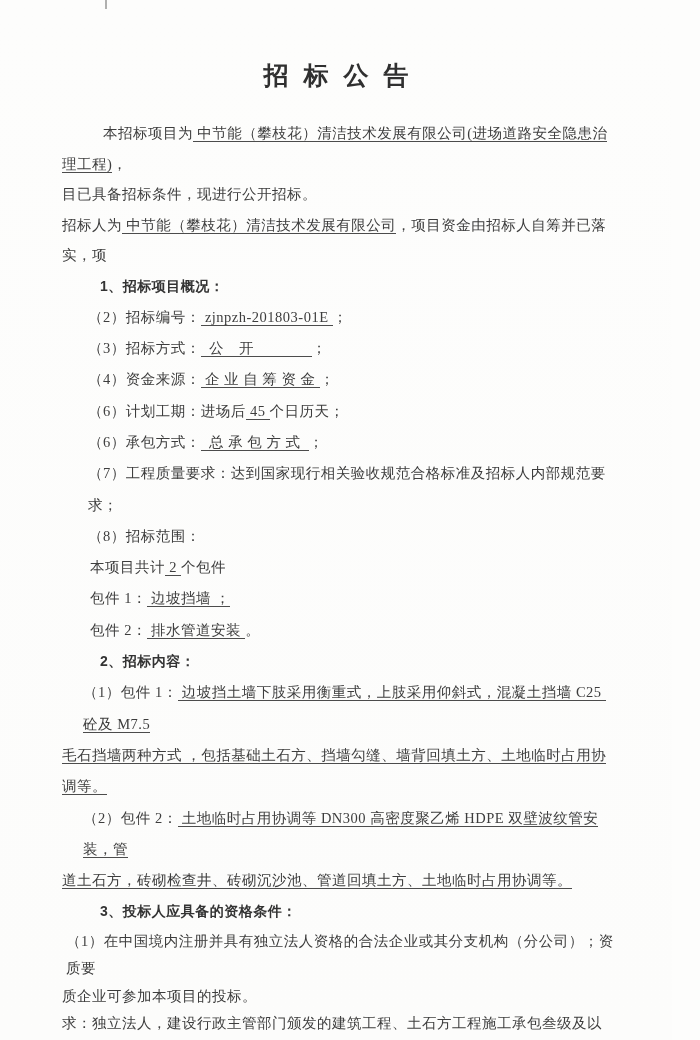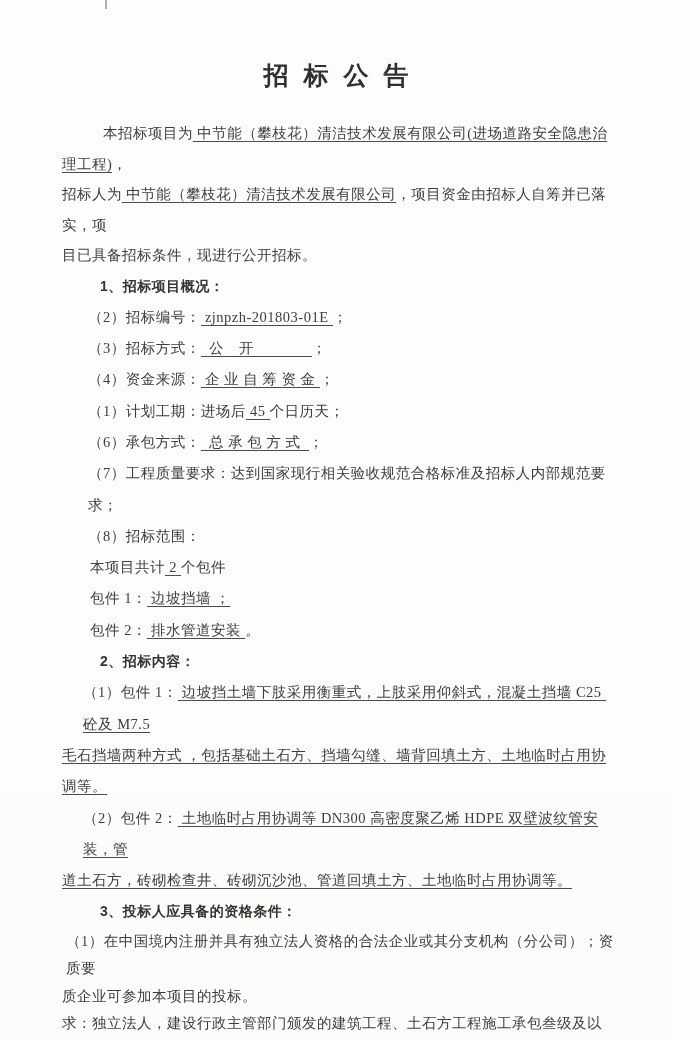--- a/index.html
+++ b/index.html
@@ -69,27 +69,27 @@
   .ln.tight { line-height: 27.5px; }
 </style>
 </head>
 <body>
 
 <div class="page">
   <div class="scan-mark"></div>
   <h1 class="title">招 标 公 告</h1>
   <div id="doc-body">
       <div class="ln intro first"><span class="seg">本招标项目为</span><span class="seg u"> 中节能（攀枝花）清洁技术发展有限公司(进场道路安全隐患治理工程)</span><span class="seg">，</span></div>
+      <div class="ln intro"><span class="seg">目已具备招标条件，现进行公开招标。</span></div>
       <div class="ln intro"><span class="seg">招标人为</span><span class="seg u"> 中节能（攀枝花）清洁技术发展有限公司</span><span class="seg">，项目资金由招标人自筹并已落实，项</span></div>
-      <div class="ln intro"><span class="seg">目已具备招标条件，现进行公开招标。</span></div>
       <div class="ln heading"><span class="seg">1、招标项目概况：</span></div>
       <div class="ln item"><span class="seg">（2）招标编号：</span><span class="seg u"> zjnpzh-201803-01E </span><span class="seg">；</span></div>
       <div class="ln item"><span class="seg">（3）招标方式：</span><span class="seg u">  公　开              </span><span class="seg">；</span></div>
       <div class="ln item"><span class="seg">（4）资金来源：</span><span class="seg u"> 企 业 自 筹 资 金 </span><span class="seg">；</span></div>
-      <div class="ln item"><span class="seg">（1）计划工期：进场后</span><span class="seg u"> 45 </span><span class="seg">个日历天；</span></div>
+      <div class="ln item"><span class="seg">（6）计划工期：进场后</span><span class="seg u"> 45 </span><span class="seg">个日历天；</span></div>
       <div class="ln item"><span class="seg">（6）承包方式：</span><span class="seg u">  总 承 包 方 式  </span><span class="seg">；</span></div>
       <div class="ln item"><span class="seg">（7）工程质量要求：达到国家现行相关验收规范合格标准及招标人内部规范要求；</span></div>
       <div class="ln item"><span class="seg">（8）招标范围：</span></div>
       <div class="ln sub"><span class="seg">本项目共计</span><span class="seg u"> 2 </span><span class="seg">个包件</span></div>
       <div class="ln sub"><span class="seg">包件 1：</span><span class="seg u"> 边坡挡墙 ；</span></div>
       <div class="ln sub"><span class="seg">包件 2：</span><span class="seg u"> 排水管道安装 </span><span class="seg">。</span></div>
       <div class="ln heading"><span class="seg">2、招标内容：</span></div>
       <div class="ln item2"><span class="seg">（1）包件 1：</span><span class="seg u"> 边坡挡土墙下肢采用衡重式，上肢采用仰斜式，混凝土挡墙 C25 砼及 M7.5</span></div>
       <div class="ln flush"><span class="seg u">毛石挡墙两种方式 ，包括基础土石方、挡墙勾缝、墙背回填土方、土地临时占用协调等。</span></div>
       <div class="ln item2"><span class="seg">（2）包件 2：</span><span class="seg u"> 土地临时占用协调等 DN300 高密度聚乙烯 HDPE 双壁波纹管安装，管</span></div>

